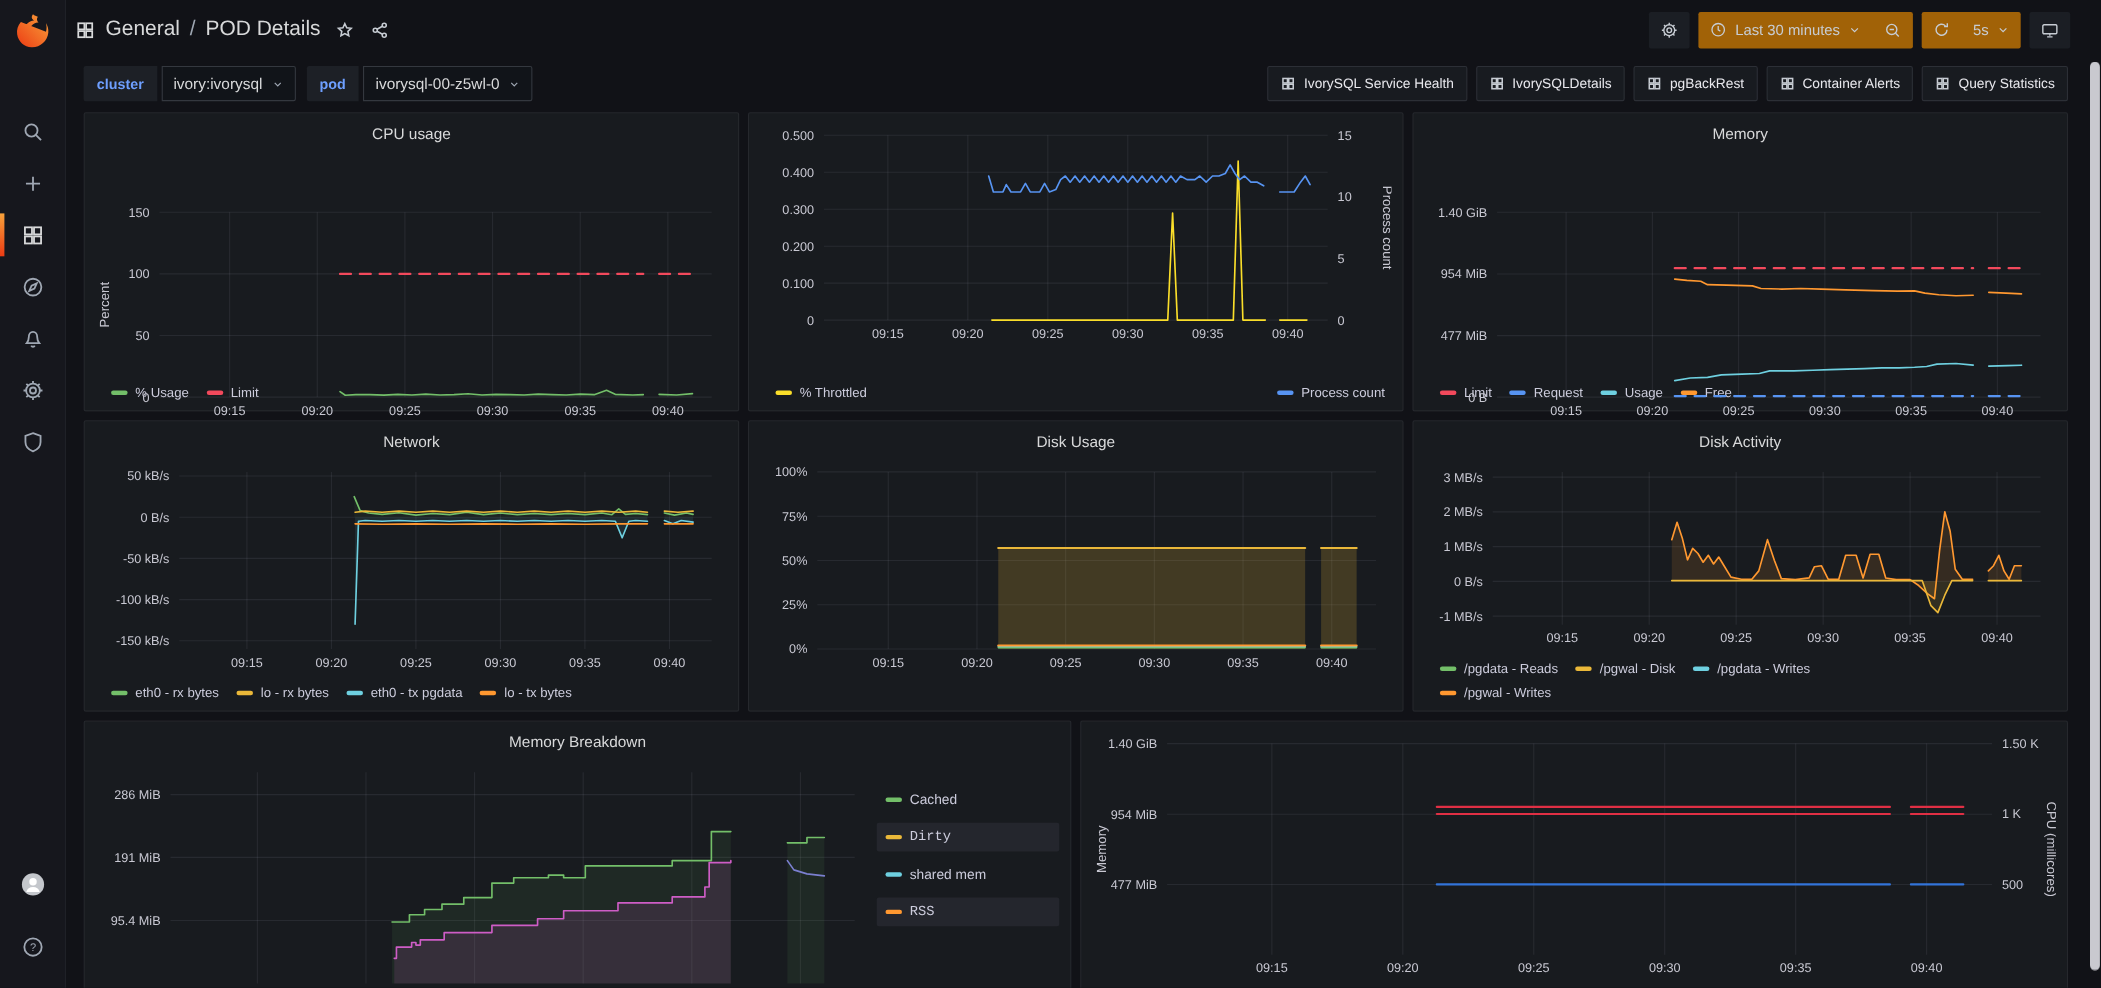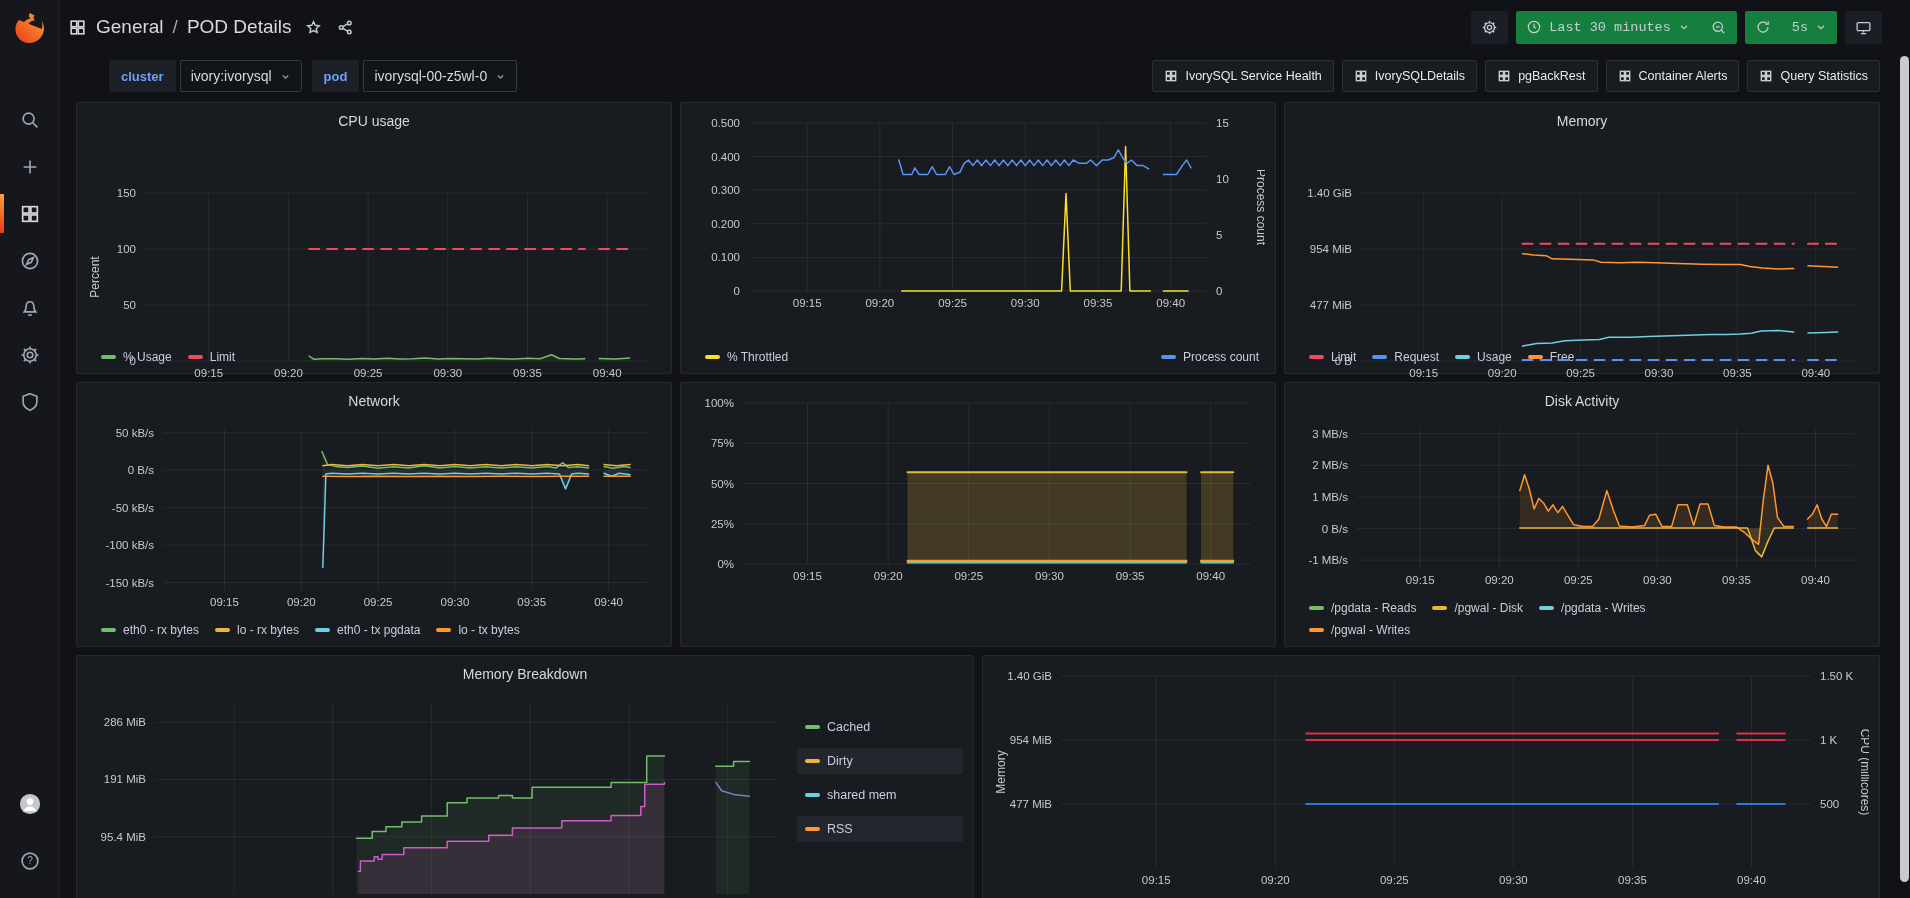--- a/index.html
+++ b/index.html
@@ -21,26 +21,26 @@
   #page{margin-left:60px;width:1850px;}
   #topbar{height:54px;display:flex;align-items:center;justify-content:space-between;padding:0 28px 0 8px;}
   .crumb{display:flex;align-items:center;gap:9px;}
   .crumb .gicon{color:#d8d9da;display:flex;}
   #breadcrumb{font-size:19px;font-weight:400;color:#d8d9da;margin:0;display:flex;gap:9px;align-items:center;}
   #breadcrumb .sep{color:#9fa7b3;}
   .crumb-ic{color:#c7ccd3;display:flex;cursor:pointer;margin-left:4px;}
   #topbar-right{display:flex;align-items:center;gap:8px;}
   .tbtn{height:33px;background:#1b1e24;border:none;border-radius:2px;color:#c7ccd3;display:flex;
     align-items:center;gap:7px;padding:0 10px;font-size:13.5px;font-family:inherit;cursor:pointer;}
-  .tgroup{display:flex;align-items:flex-end;background:#15803d;border-radius:2px;height:33px;font-family:Liberation Mono, monospace;}
+  .tgroup{display:flex;align-items:flex-end;background:#a16207;border-radius:2px;height:33px;}
   .tgroup .tbtn{background:transparent;height:100%;}
   .tgroup .vsep{width:1px;background:#2b2e35;margin:6px 0;}
   
   #subbar{display:flex;align-items:center;justify-content:space-between;padding:6px 30px 10px 16px;}
-  #variables{display:flex;align-items:center;gap:10px;margin-left:33px;}
+  #variables{display:flex;align-items:center;gap:10px;}
   .var{display:flex;align-items:stretch;height:32px;}
   .var-label{background:#1d2026;color:#6e9fff;font-weight:700;font-size:13px;display:flex;align-items:center;
     padding:0 12px;border-radius:2px 0 0 2px;cursor:default;}
   .var-value{background:#111419;border:1px solid #34383f;color:#d8d9da;font-size:14px;display:flex;
     align-items:center;gap:8px;padding:0 10px;min-width:110px;border-radius:0 2px 2px 0;cursor:pointer;margin-left:4px;}
   #dash-links{display:flex;align-items:center;gap:8px;}
   .dlink{height:32px;background:#181b20;border:1px solid #2c2f36;border-radius:2px;color:#e8e8ed;
     font-size:12.5px;font-weight:400;display:flex;align-items:center;gap:7px;padding:0 11px;cursor:pointer;}
   .dlink svg{color:#c7ccd3;}
   
@@ -56,21 +56,21 @@
   .chart{position:relative;flex:1;min-height:0;}
   .chart svg{position:absolute;left:0;top:0;}
   .legend{display:flex;flex-wrap:wrap;align-items:center;column-gap:16px;row-gap:2px;
     padding:4px 2px 2px 14px;min-height:24px;font-size:12px;color:#ccccdc;}
   .legend.narrow{max-width:430px;}
   .legend.split{justify-content:space-between;padding-right:6px;}
   .leg-item{display:flex;align-items:center;gap:7px;cursor:pointer;line-height:20px;}
   .swatch{width:15px;height:4px;border-radius:2px;display:inline-block;}
   .legend-right{width:172px;display:flex;flex-direction:column;gap:8px;padding:26px 0 0 6px;font-size:12.5px;}
   .legend-right .leg-item{height:26px;padding:0 8px;border-radius:2px;}
-  .legend-right .leg-item.hl{background:#24262d;}
+  .legend-right .leg-item.hl{background:#24262d;font-family:Liberation Mono, monospace;}
   
   .tick{fill:#c8c8d2;font-size:11.5px;font-family:"Liberation Sans",sans-serif;}
   .axname{fill:#c8c8d2;font-size:12px;font-family:"Liberation Sans",sans-serif;}
   .gl{stroke:rgba(204,204,220,.09);stroke-width:1;}
   
   #scrollbar{position:fixed;right:1px;top:56px;width:9px;height:826px;background:#c9c9cf;border-radius:5px;z-index:9;}
 </style>
 </head>
 <body>
 
@@ -496,20 +496,21 @@
             <span class="swatch" style="background:#6ed0e0"></span>
             <span>eth0 - tx pgdata</span>
           </span>
           <span class="leg-item">
             <span class="swatch" style="background:#ff9830"></span>
             <span>lo - tx bytes</span>
           </span>
         </div>
     </section>
     <section class="panel span2 r2">
+      <div class="panel-title">Disk Usage</div>
       <div class="chart">
           <svg width="574" height="201" viewBox="0 0 574 201">
             <line class="gl" x1="52" x2="560" y1="175" y2="175"></line>
             <text class="tick" x="43" y="179" text-anchor="end">0%</text>
             <line class="gl" x1="52" x2="560" y1="134.75" y2="134.75"></line>
             <text class="tick" x="43" y="138.75" text-anchor="end">25%</text>
             <line class="gl" x1="52" x2="560" y1="94.5" y2="94.5"></line>
             <text class="tick" x="43" y="98.5" text-anchor="end">50%</text>
             <line class="gl" x1="52" x2="560" y1="54.25" y2="54.25"></line>
             <text class="tick" x="43" y="58.25" text-anchor="end">75%</text>

